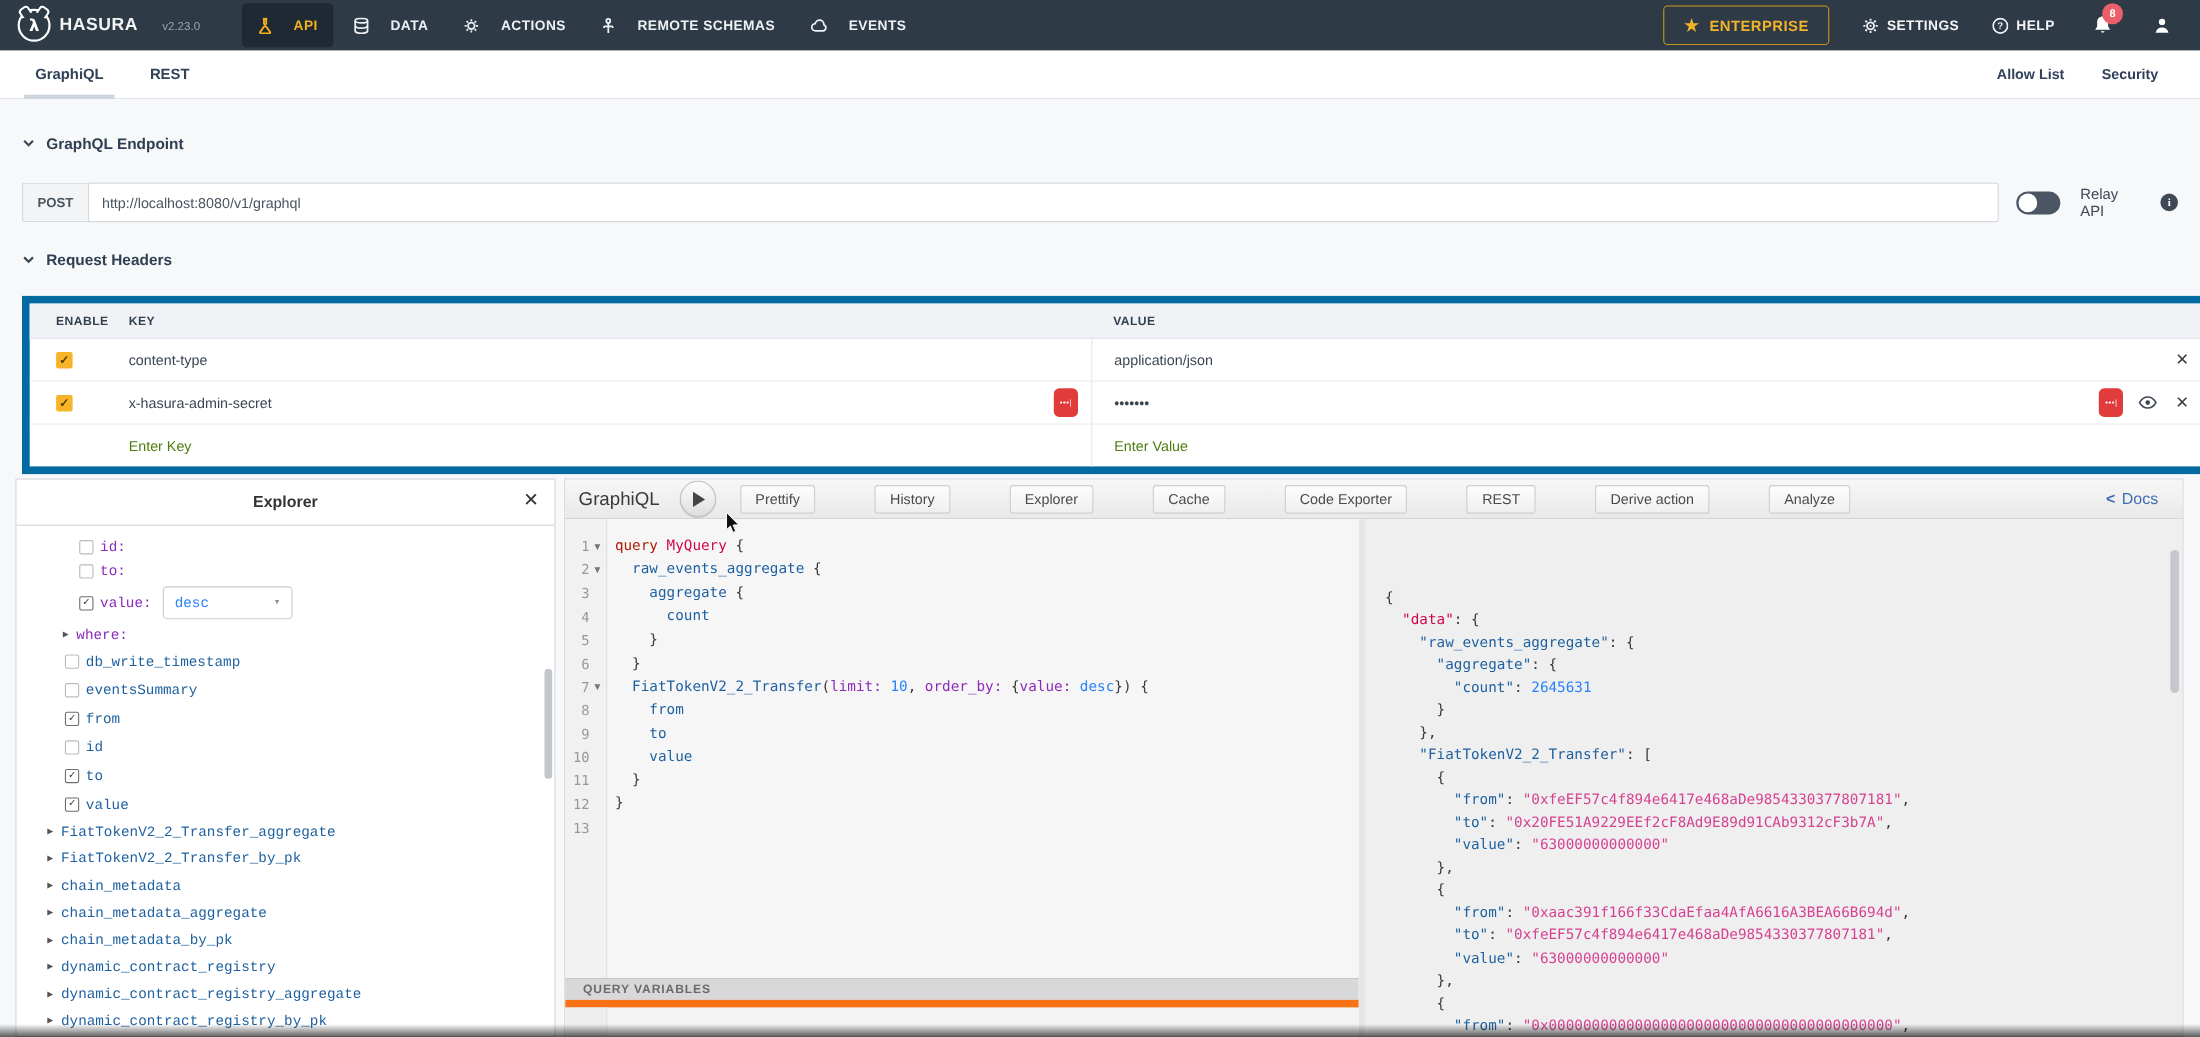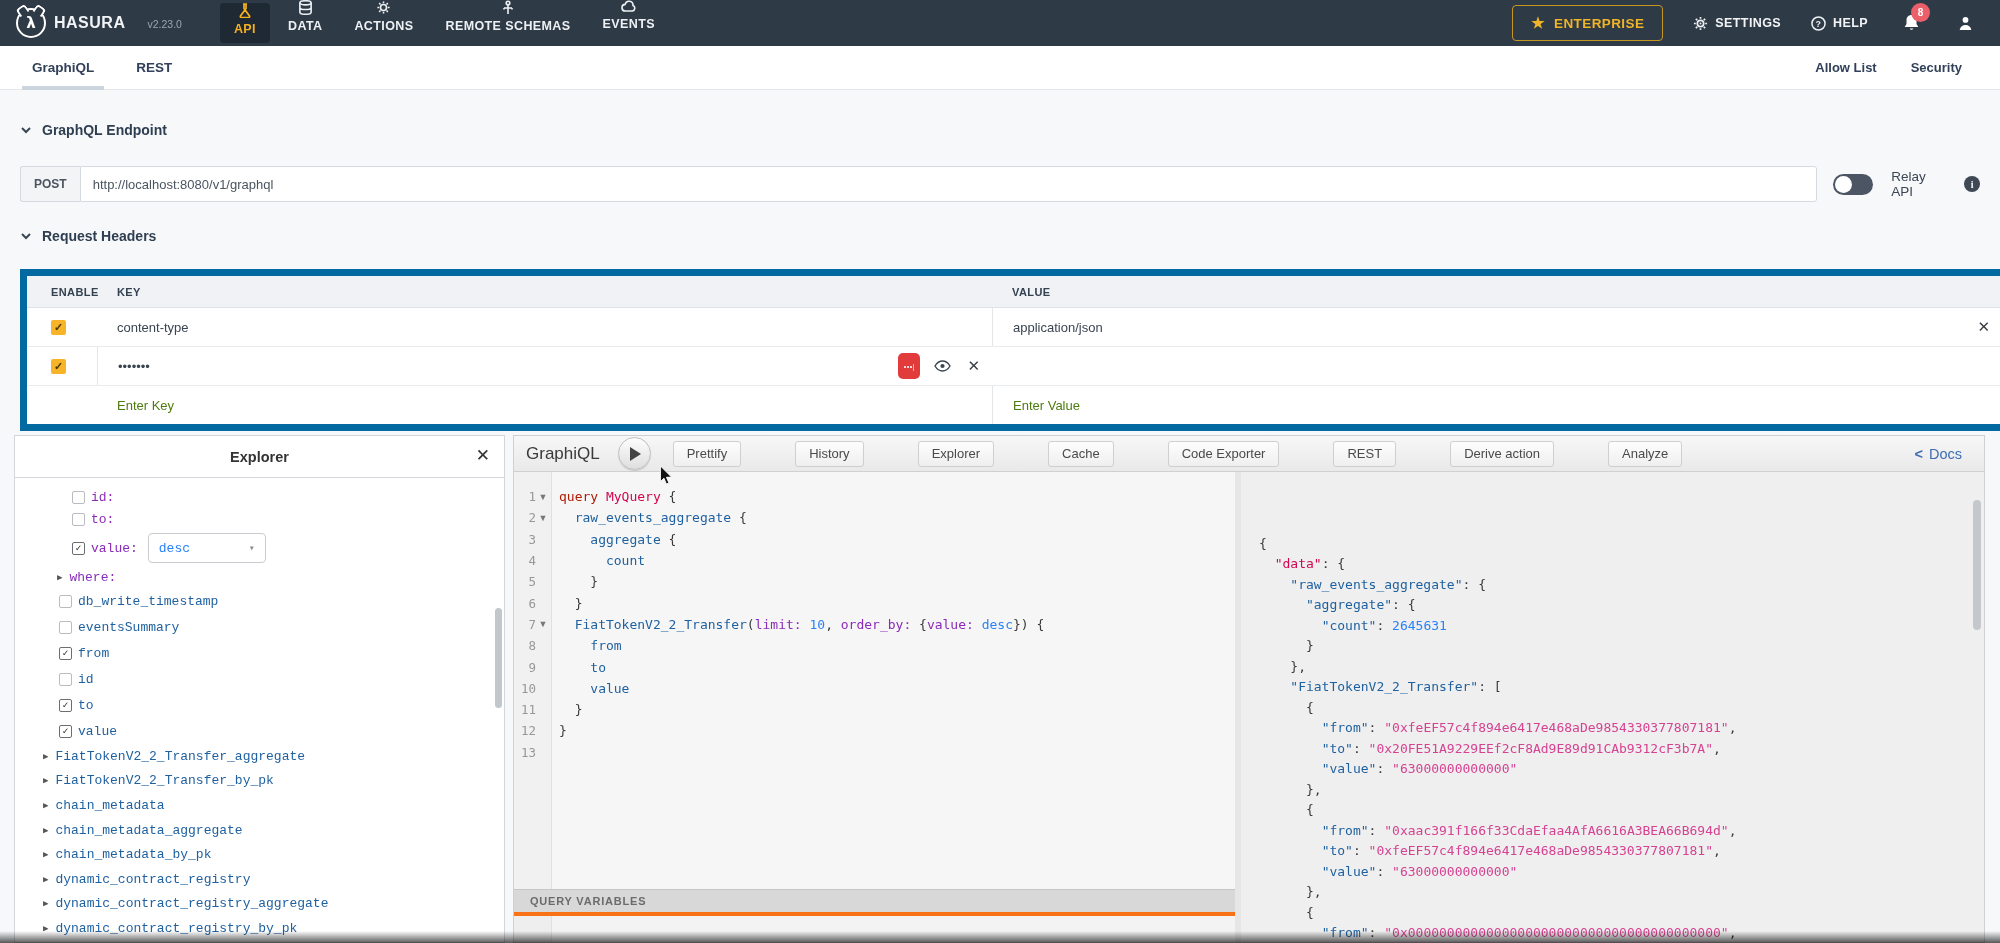--- a/index.html
+++ b/index.html
@@ -11,21 +11,21 @@
   .topnav { position:absolute; left:0; top:0; width:2000px; height:46px; background:#2e3a46; display:flex; align-items:center; color:#f2f4f6; }
   .brand { display:flex; align-items:center; gap:8px; padding:0 14px 0 16px; }
   .brand-logo { width:30px; height:30px; border:2.5px solid #fff; border-radius:50%; position:relative; display:flex; align-items:center; justify-content:center; }
   .brand-logo:before, .brand-logo:after { content:""; position:absolute; top:-4px; width:7px; height:7px; border:2.5px solid #fff; border-bottom:none; border-radius:4px 4px 0 0; background:#2e3a46; }
   .brand-logo:before { left:-1px; transform:rotate(-35deg); }
   .brand-logo:after { right:-1px; transform:rotate(35deg); }
   .brand-lambda { color:#fff; font-size:15px; font-weight:bold; font-family:"DejaVu Sans", sans-serif; }
   .brand-name { font-weight:bold; font-size:16px; letter-spacing:.5px; }
   .brand-ver { font-size:10.5px; color:#9aa5b1; margin-left:14px; margin-top:2px; }
   .nav-items { display:flex; align-items:stretch; height:46px; margin-left:22px; }
-  .nav-item { display:flex; align-items:center; gap:4px; padding:0 16px; font-size:12.5px; font-weight:bold; letter-spacing:.4px; color:#eef1f4; cursor:pointer;flex-direction:column; }
+  .nav-item { display:flex; align-items:center; gap:19px; padding:0 16px; font-size:12.5px; font-weight:bold; letter-spacing:.4px; color:#eef1f4; cursor:pointer; }
   .nav-item.active { background:#1f2933; border-radius:4px; margin:3px 2px; padding:0 14px; color:#f5b01f; }
   .nav-item.active svg { stroke:#f5b01f; fill:#f5b01f; }
   .nav-item svg { stroke:#eef1f4; }
   .nav-right { margin-left:auto; display:flex; align-items:center; gap:30px; padding-right:26px; }
   .enterprise-btn { display:flex; align-items:center; gap:9px; border:1px solid #c7961f; border-radius:4px; padding:8px 18px; color:#f0b429; font-weight:bold; font-size:13.5px; letter-spacing:.4px; background:transparent; cursor:pointer; }
   .ent-star { color:#f0b429; font-size:15px; }
   .nav-link { display:flex; align-items:center; gap:7px; font-size:12.5px; font-weight:bold; letter-spacing:.4px; cursor:pointer; }
   .bell-wrap { position:relative; cursor:pointer; margin-left:4px; }
   .bell-badge { position:absolute; top:-10px; left:9px; background:#eb5f6a; color:#fff; font-size:10px; font-weight:bold; width:19px; height:19px; border-radius:50%; display:flex; align-items:center; justify-content:center; }
   .user-icon { margin-left:6px; cursor:pointer; }
@@ -100,21 +100,21 @@
   .docs-btn { margin-left:auto; color:#3d6cb3; font-size:14.5px; cursor:pointer; padding-right:10px; display:flex; gap:6px; align-items:center; }
   .gq-body { flex:1; display:flex; min-height:0; }
   .editor-col { width:727px; flex:none; display:flex; flex-direction:column; border-right:6px solid #e6e6e6; }
   .editor { flex:1; background:#f6f6f6; display:flex; overflow:hidden; position:relative; }
   .gutter { width:38px; flex:none; background:#f1f1f1; border-right:1px solid #e0e0e0; padding-top:14px; }
   .gut-row { height:21.3px; display:flex; align-items:center; }
   .gut-num { width:22px; text-align:right; color:#989898; font-family:"DejaVu Sans Mono", monospace; font-size:12.5px; }
   .gut-fold { width:14px; text-align:center; color:#777; font-size:9px; }
   .code { flex:1; padding:14px 0 0 7px; font-family:"DejaVu Sans Mono", monospace; font-size:13px; white-space:pre; }
   .code-line { height:21.3px; display:flex; align-items:center; }
-  .qvars-bar { flex:none; height:27px; background:#d8d8d8; border-top:1px solid #c6c6c6; border-bottom:4px solid #f97316; display:flex; align-items:center; padding-left:16px; font-size:11px; font-weight:bold; letter-spacing:.8px; color:#6b6b6b; }
+  .qvars-bar { flex:none; height:27px; background:#d8d8d8; border-top:1px solid #c6c6c6; border-bottom:7px solid #f97316; display:flex; align-items:center; padding-left:16px; font-size:11px; font-weight:bold; letter-spacing:.8px; color:#6b6b6b; }
   .qvars-area { flex:none; height:26px; background:#f3f3f3; display:flex; }
   .qvars-area .mini-gutter { width:38px; background:#eeeeee; border-right:1px solid #e0e0e0; }
   .result { flex:1; background:#efefef; position:relative; overflow:hidden; padding:16px 0 0 18px; font-family:"DejaVu Sans Mono", monospace; font-size:13px; white-space:pre; }
   .res-line { height:20.5px; display:flex; align-items:center; }
   .res-scroll { position:absolute; right:3px; top:28px; width:8px; height:130px; background:#c4c8cc; border-radius:4px; }
 
   .tk-kw{color:#B11A04} .tk-op{color:#D2054E} .tk-f{color:#1F61A0} .tk-arg{color:#8B2BB9}
   .tk-num{color:#2882F9} .tk-p{color:#393939} .tk-pl{color:#393939}
   .tk-rk{color:#1F61A0} .tk-rd{color:#D2054E} .tk-rs{color:#D64292} .tk-rn{color:#2882F9}
 
@@ -279,20 +279,27 @@
             <span class="spacer"></span>
             <span class="val-icons">
               <span class="xicon">✕</span>
             </span>
           </div>
         </div>
       </div>
       <div class="hdr-row">
         <div class="hdr-cell c-enable">
           <span class="cb">✓</span>
+        </div>
+        <div class="hdr-cell c-key">
+          <div class="key-flex">
+            <span>x-hasura-admin-secret</span>
+            <span class="spacer"></span>
+            <span class="redpill">•••|</span>
+          </div>
         </div>
         <div class="hdr-cell c-value">
           <div class="val-flex">
             <span>•••••••</span>
             <span class="spacer"></span>
             <span class="val-icons">
               <span class="redpill">•••|</span>
               <span class="eye">
                 <svg width="17" height="12" viewBox="0 0 17 12">
                   <path d="M1 6s3-5 7.5-5S16 6 16 6s-3 5-7.5 5S1 6 1 6z" fill="none" stroke="#3a4552" stroke-width="1.4"></path>

